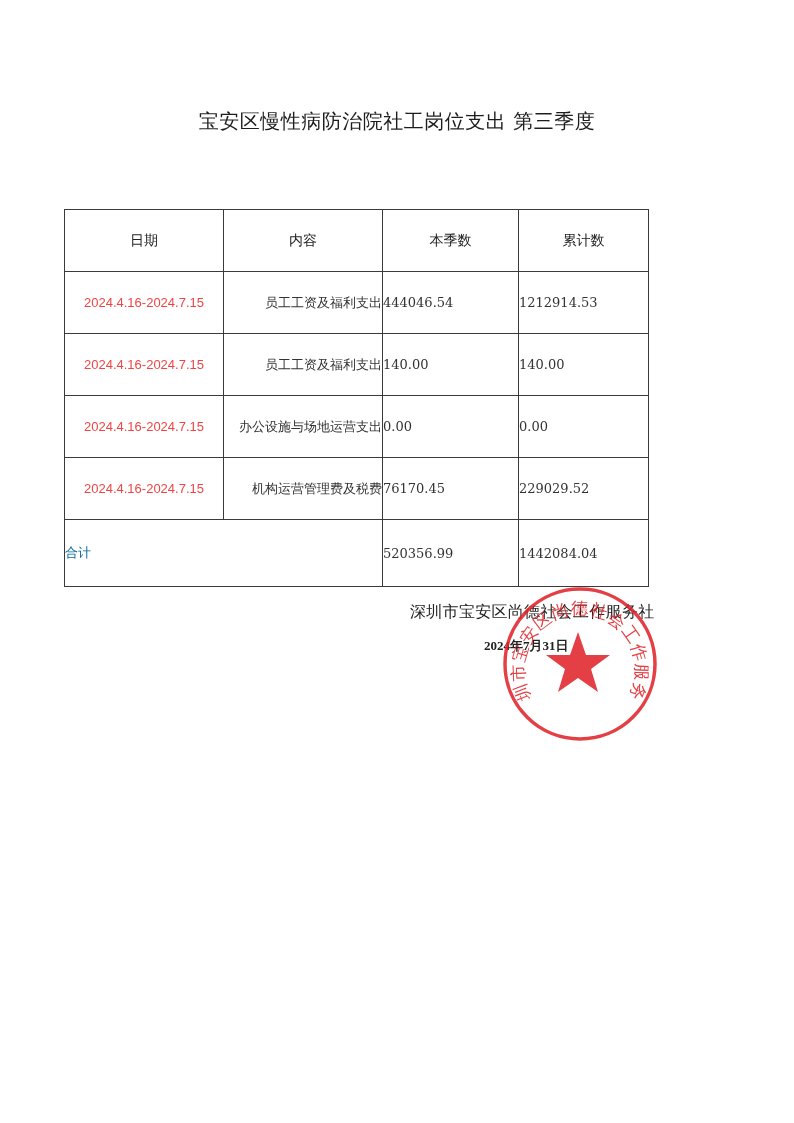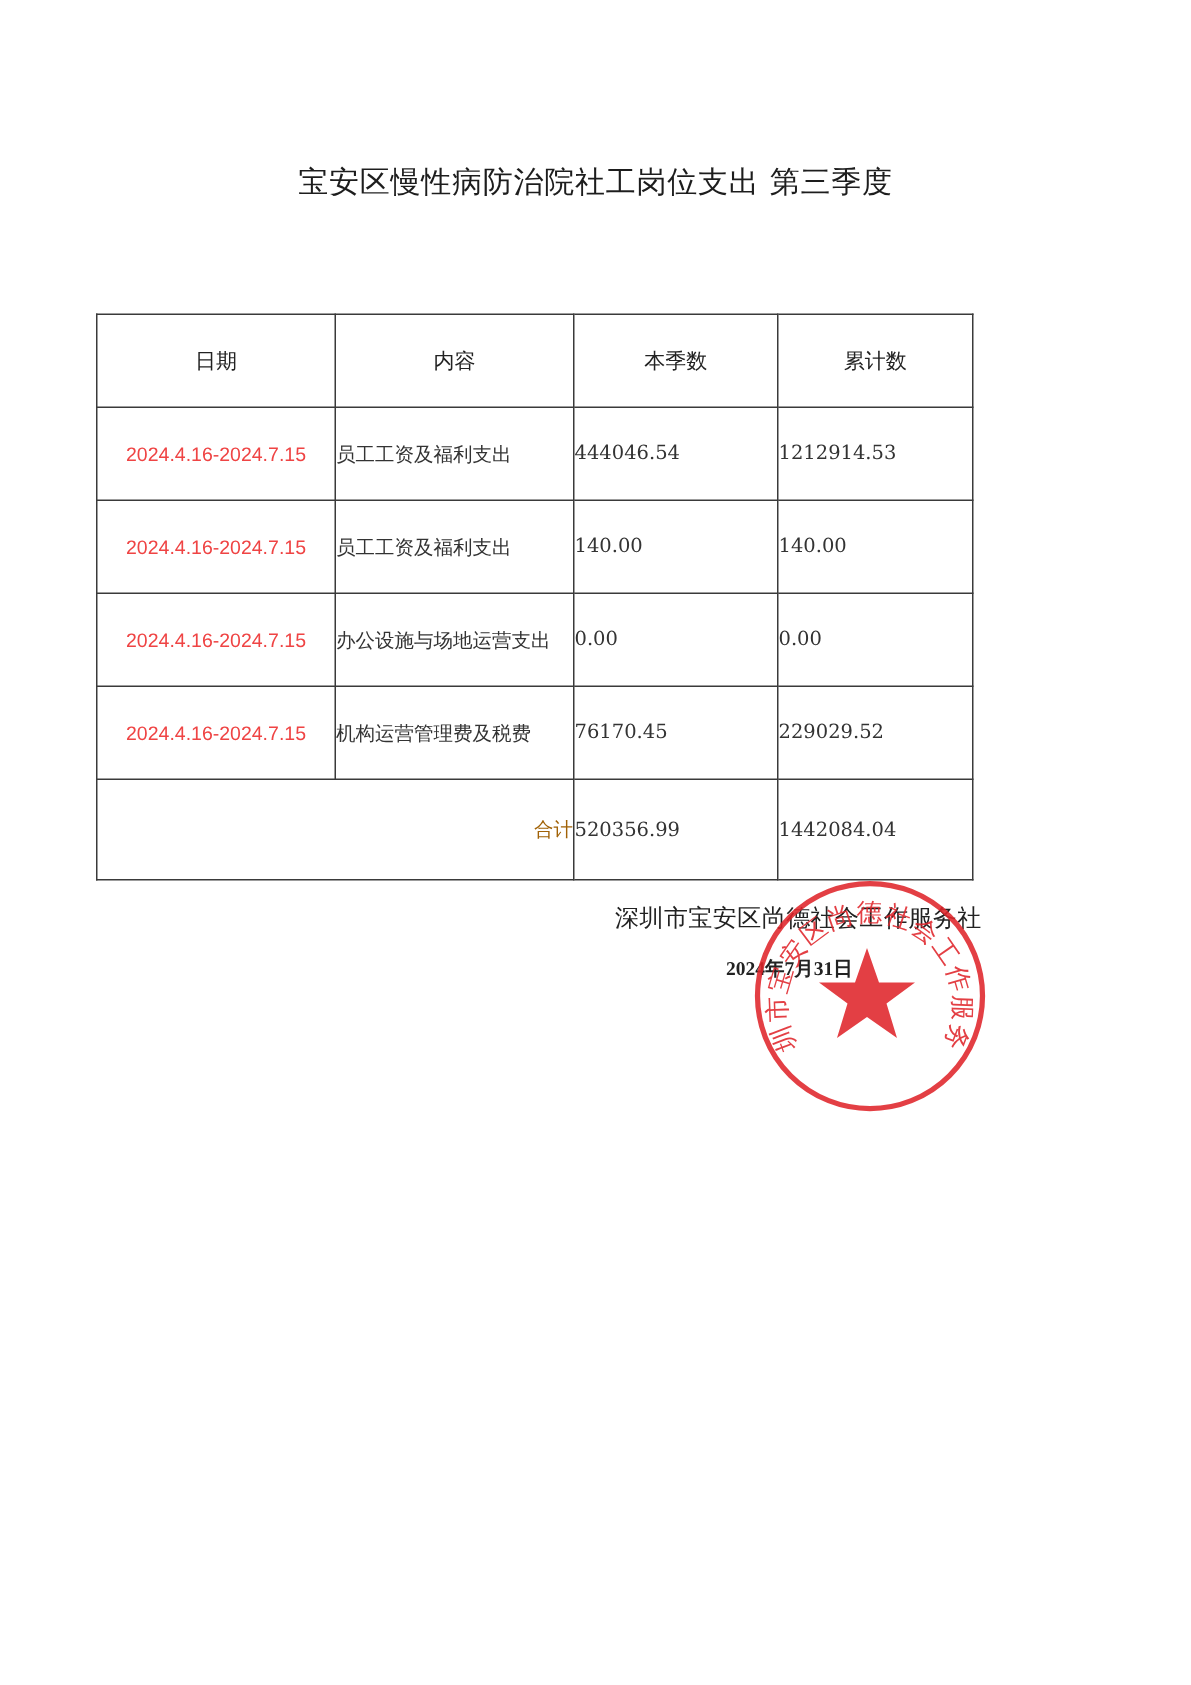--- a/index.html
+++ b/index.html
@@ -7,25 +7,25 @@
          font-family: "DejaVu Sans", "Liberation Sans", sans-serif; color:#222; }
   .title { position:absolute; left:0; width:794px; top:108px; text-align:center;
            font-size:20px; letter-spacing:0.5px; color:#1d1d1d; }
   table.report { position:absolute; left:64px; top:185px; border-collapse:collapse;
                  width:584px; table-layout:fixed;margin-top:24px; }
   table.report td, table.report th { border:1.5px solid #3a3a3a; padding:0; }
   table.report th { height:61px; font-weight:normal; font-size:14px; color:#222; }
   table.report td { height:61px; font-size:13px; }
   col.c1 { width:159px; } col.c2 { width:159px; } col.c3 { width:136px; } col.c4 { width:130px; }
   td.date { text-align:center; font-family:"Liberation Sans", sans-serif; font-size:13.5px; color:#ef4444; }
-  td.content { text-align:left; font-size:13px; color:#333; }
+  td.content { text-align:right; font-size:13px; color:#333; }
   td.num { text-align:left; font-family:"DejaVu Serif", "Liberation Serif", serif; font-size:13px;
            color:#333; padding-right:1px; }
   tr.total td { height:66px; }
-  td.total-label { text-align:right; font-size:14px; color:#a16207; }
+  td.total-label { text-align:left; font-size:14px; color:#0369a1; }
   .org { position:absolute; left:410px; top:602px; font-size:16px; color:#222;
          font-family:"DejaVu Serif", "Liberation Serif", serif; letter-spacing:0.3px; }
   .date-sign { position:absolute; left:484px; top:637px; font-size:13px; font-weight:bold;
                color:#222; font-family:Liberation Serif, serif; }
   .stamp { position:absolute; left:500px; top:584px; width:160px; height:160px; opacity:0.88; }
 </style>
 </head>
 <body>
 
 <div class="title">宝安区慢性病防治院社工岗位支出 第三季度</div>

